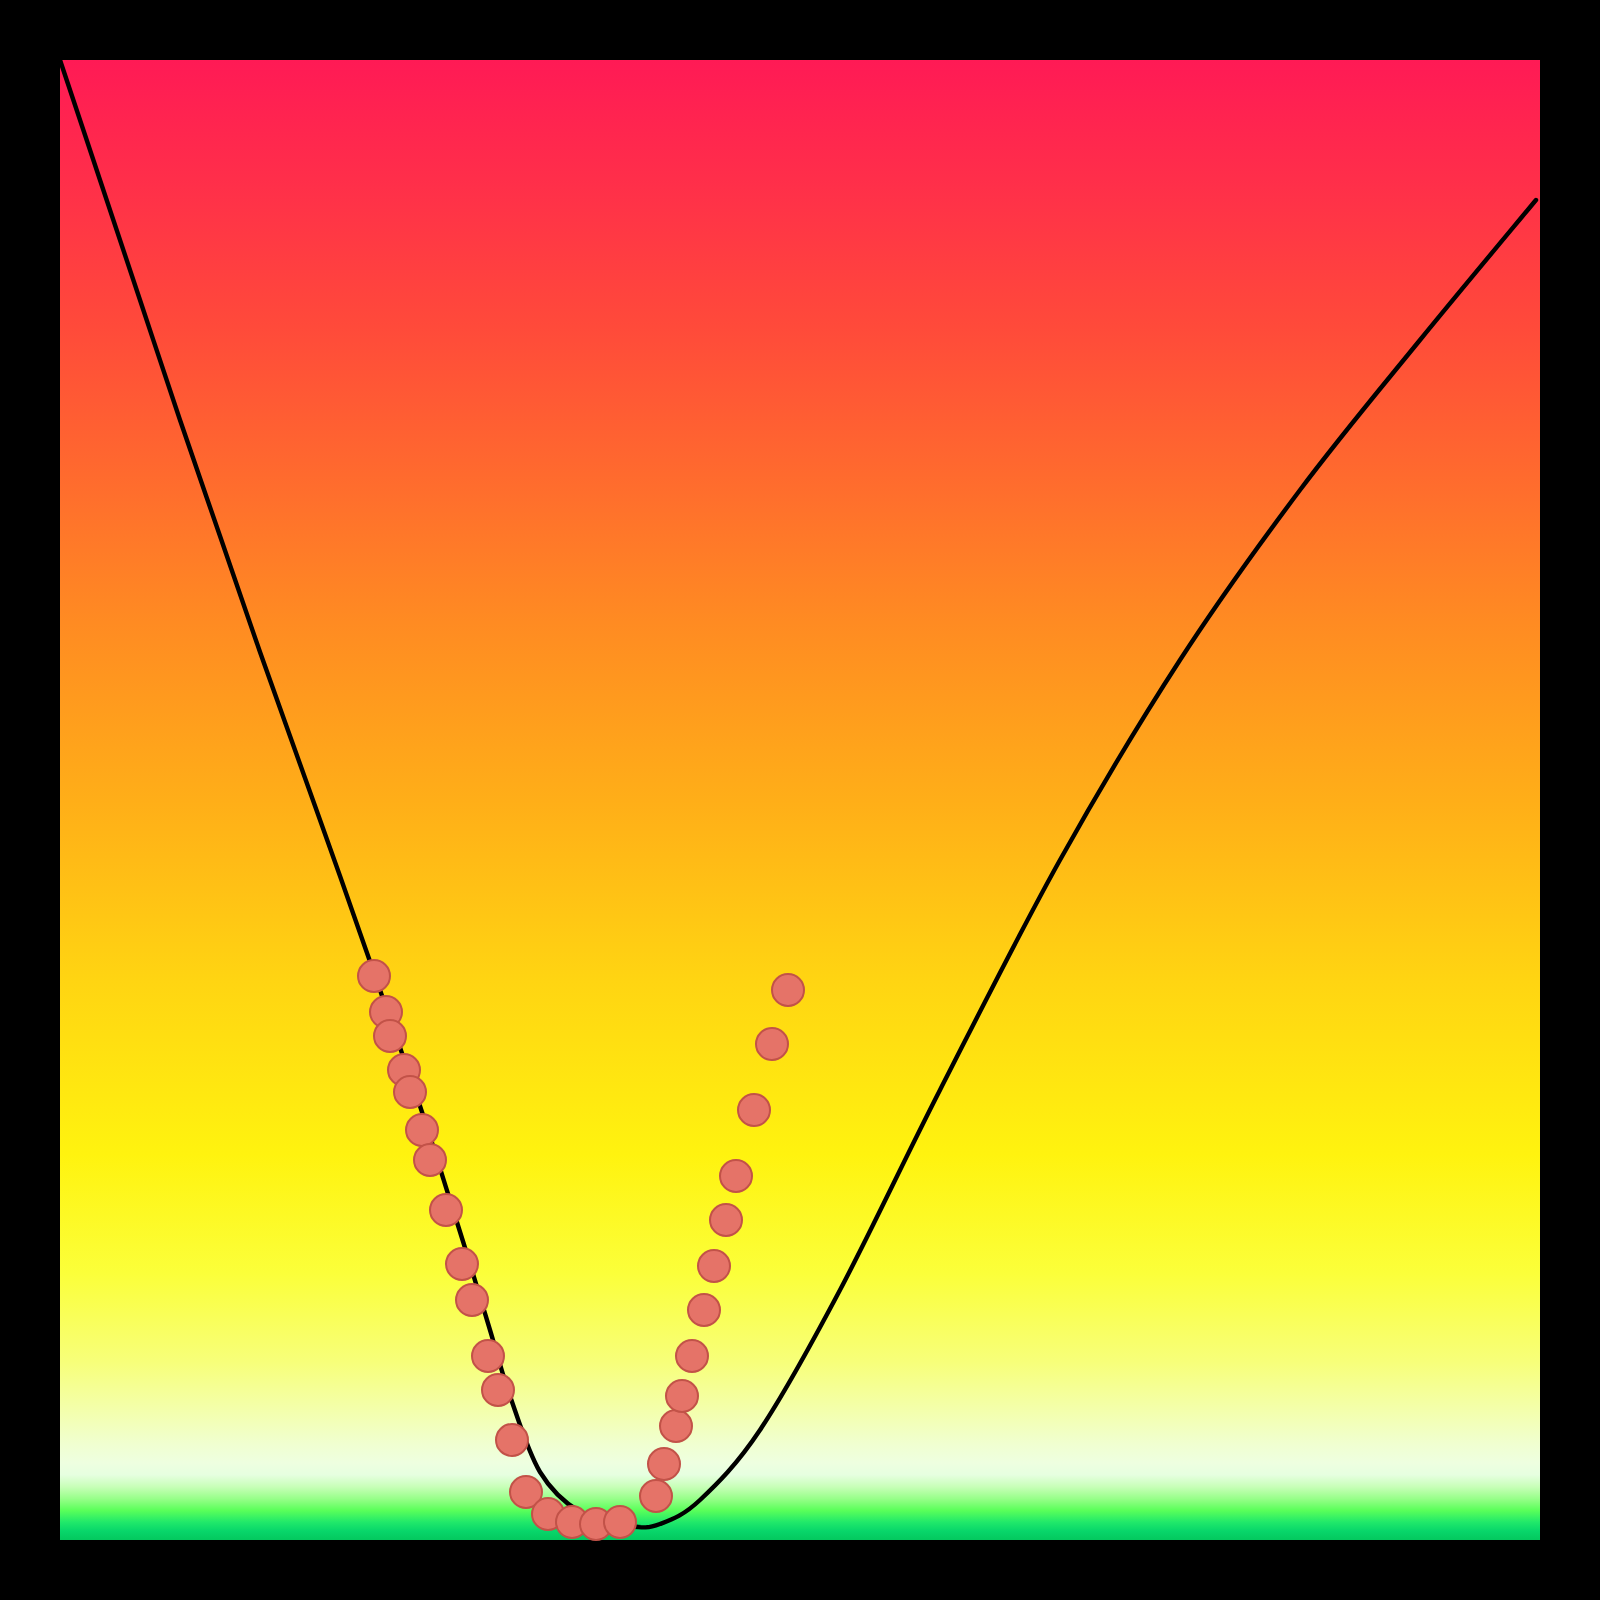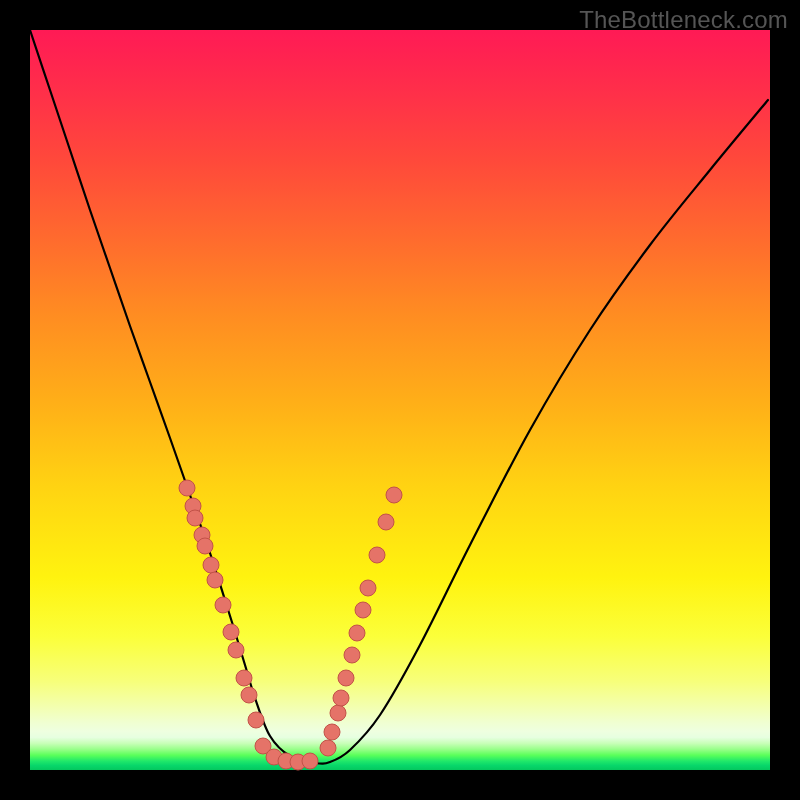--- a/index.html
+++ b/index.html
@@ -106,14 +106,13 @@
           <circle cx="322" cy="625" r="8" class="dot"></circle>
           <circle cx="327" cy="603" r="8" class="dot"></circle>
           <circle cx="333" cy="580" r="8" class="dot"></circle>
           <circle cx="338" cy="558" r="8" class="dot"></circle>
           <circle cx="347" cy="525" r="8" class="dot"></circle>
           <circle cx="356" cy="492" r="8" class="dot"></circle>
           <circle cx="364" cy="465" r="8" class="dot"></circle>
         </g>
     </svg>
   </div>
-  <div class="watermark">TheBottleneck.com</div>
 </div>
 
 </body></html>

